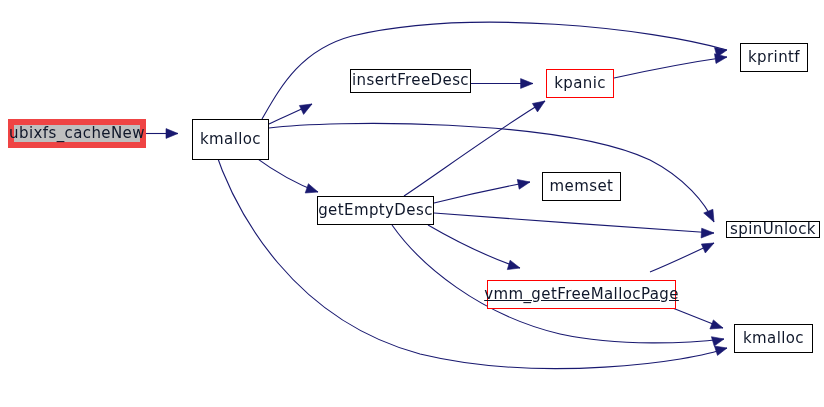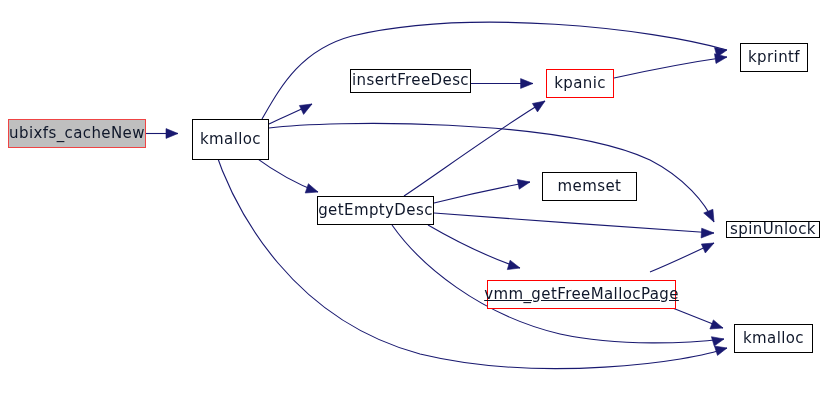--- a/index.html
+++ b/index.html
@@ -42,21 +42,21 @@
     background: #ffffff;
     border: 1px solid #000000;
     color: #0f172a;
     font-size: 15px;
     letter-spacing: 0.4px;
     white-space: nowrap;
     z-index: 5;
   }
   .node-box.highlight {
     background: #bfbfbf;
-    border: 1px solid #ef4444;
+    border: 6px solid #ef4444;
   }
   .node-box.danger {
     border: 1px solid #ff0000;
     text-align: center;
   }
   .node-label {
     display: block;
     line-height: 1;
     padding-bottom: 1px;
   }
@@ -141,21 +141,21 @@
       </div>
       <div class="node-box danger" style="left: 546px; top: 69px; width: 68px; height: 29px;">
         <span class="node-label">kpanic</span>
       </div>
       <div class="node-box" style="left: 740px; top: 43px; width: 68px; height: 29px;">
         <span class="node-label">kprintf</span>
       </div>
       <div class="node-box" style="left: 317px; top: 196px; width: 117px; height: 29px;">
         <span class="node-label">getEmptyDesc</span>
       </div>
-      <div class="node-box" style="left: 542px; top: 172px; width: 95px; height: 29px;">
+      <div class="node-box" style="left: 542px; top: 172px; width: 79px; height: 29px;">
         <span class="node-label">memset</span>
       </div>
       <div class="node-box danger" style="left: 487px; top: 280px; width: 189px; height: 29px; text-decoration: underline;">
         <span class="node-label">vmm_getFreeMallocPage</span>
       </div>
       <div class="node-box" style="left: 726px; top: 221px; width: 94px; height: 17px;">
         <span class="node-label">spinUnlock</span>
       </div>
       <div class="node-box" style="left: 734px; top: 324px; width: 79px; height: 29px;">
         <span class="node-label">kmalloc</span>

